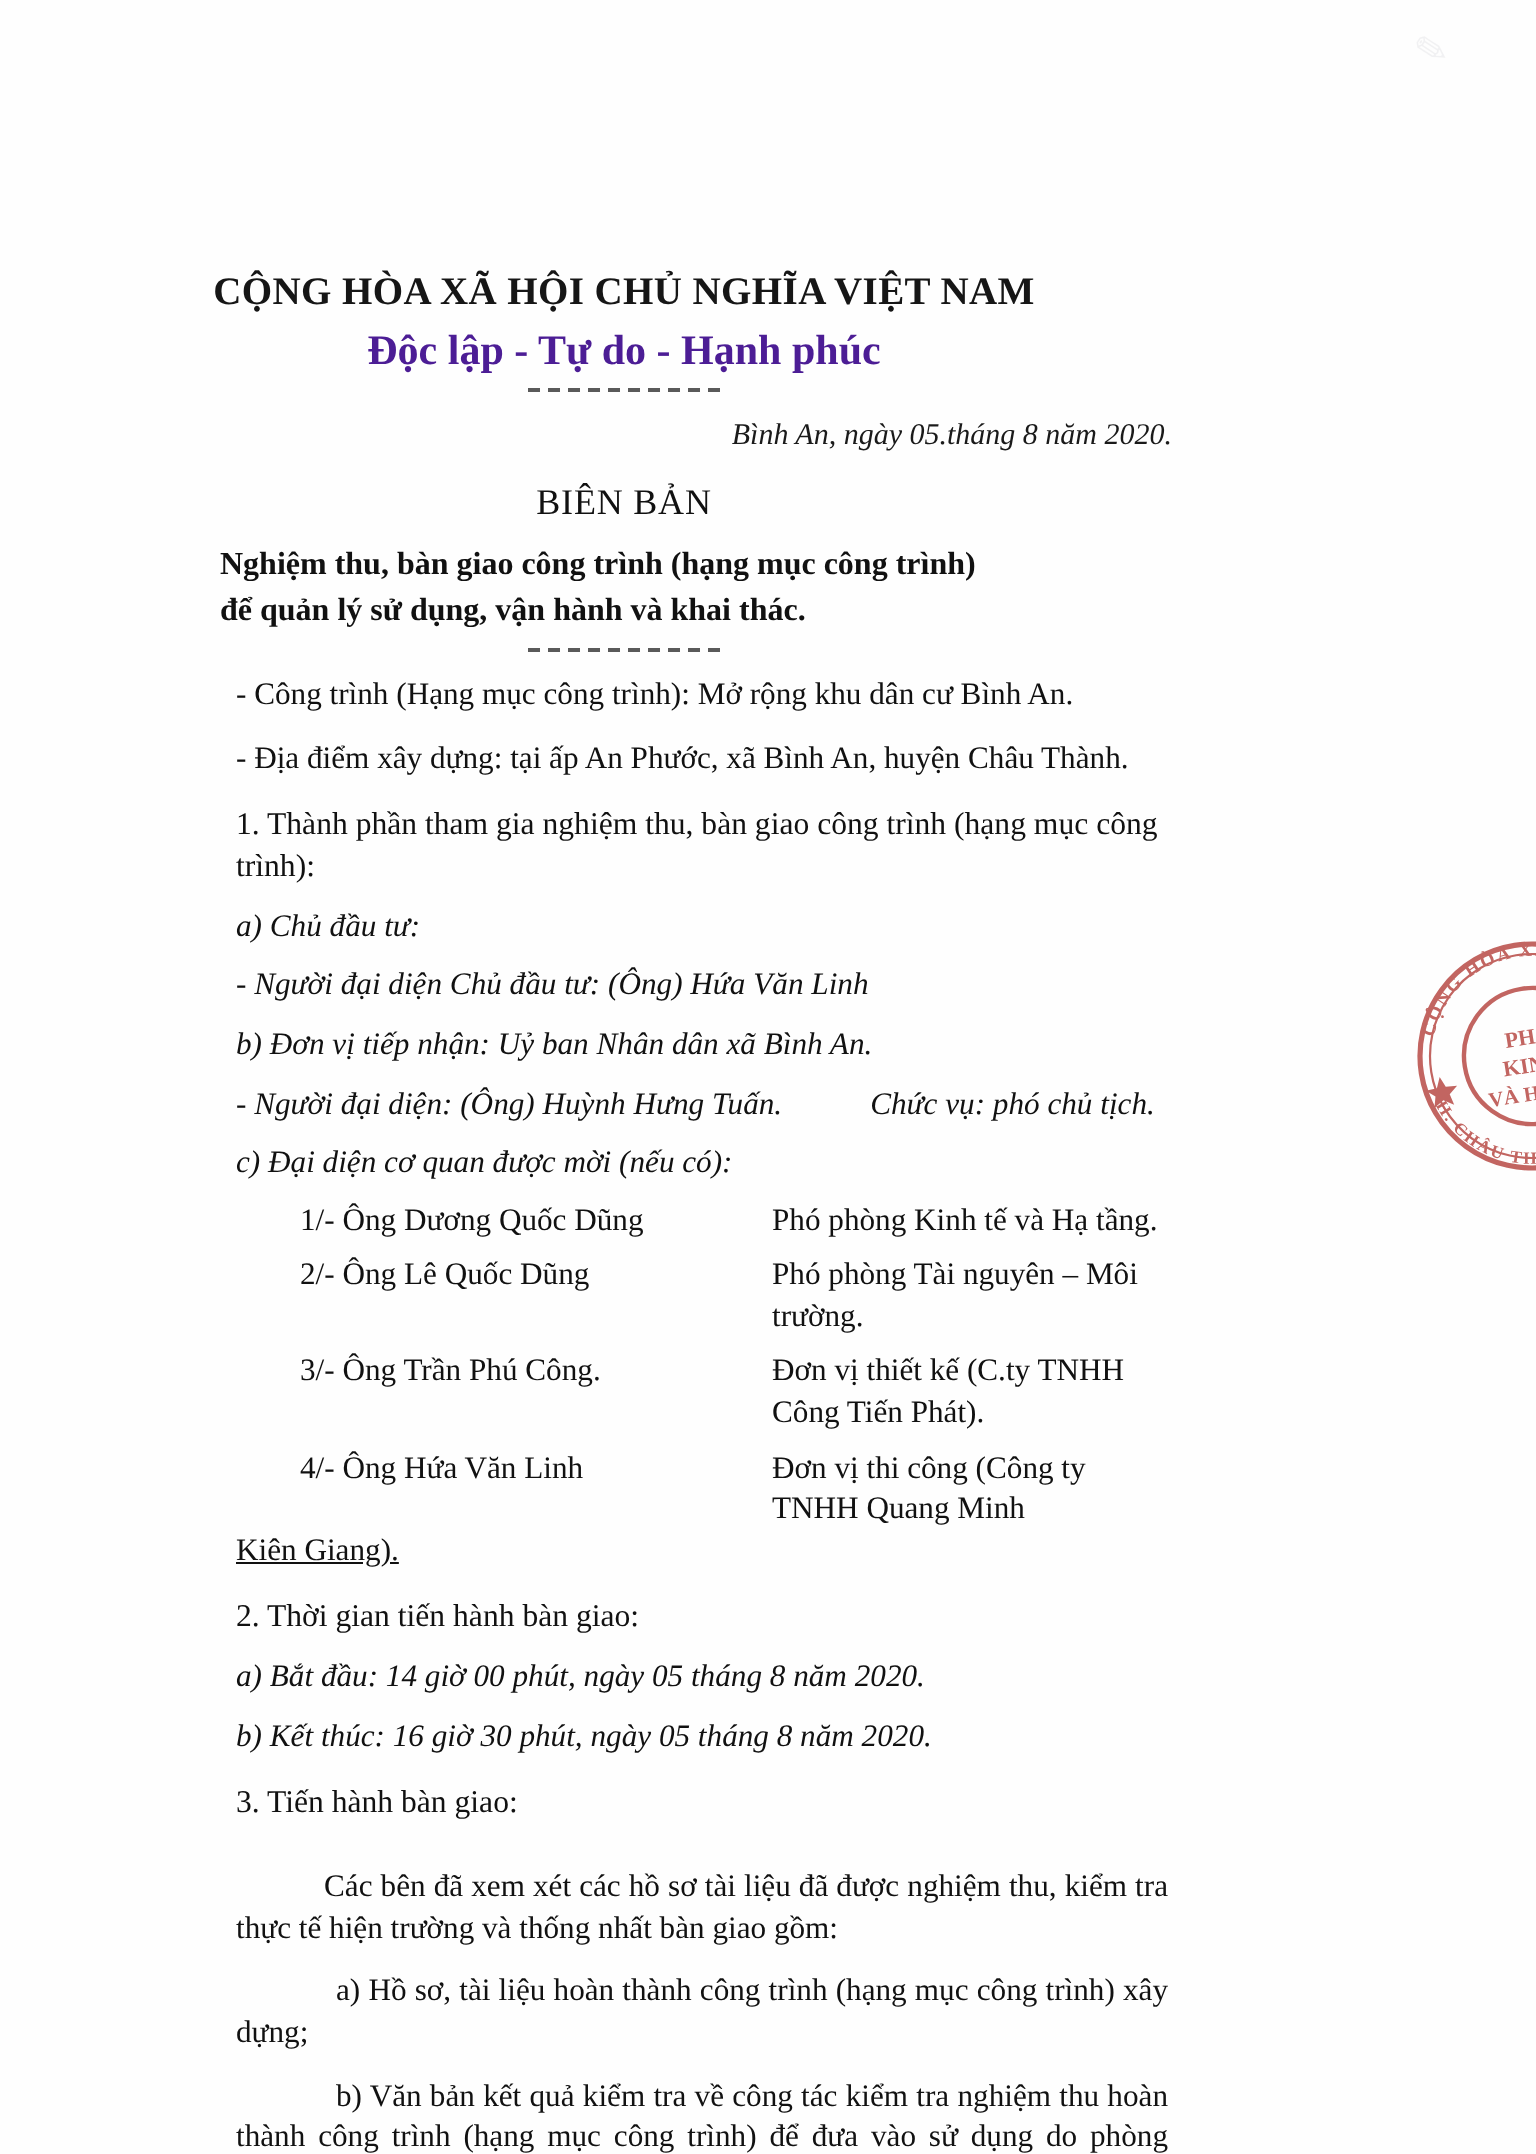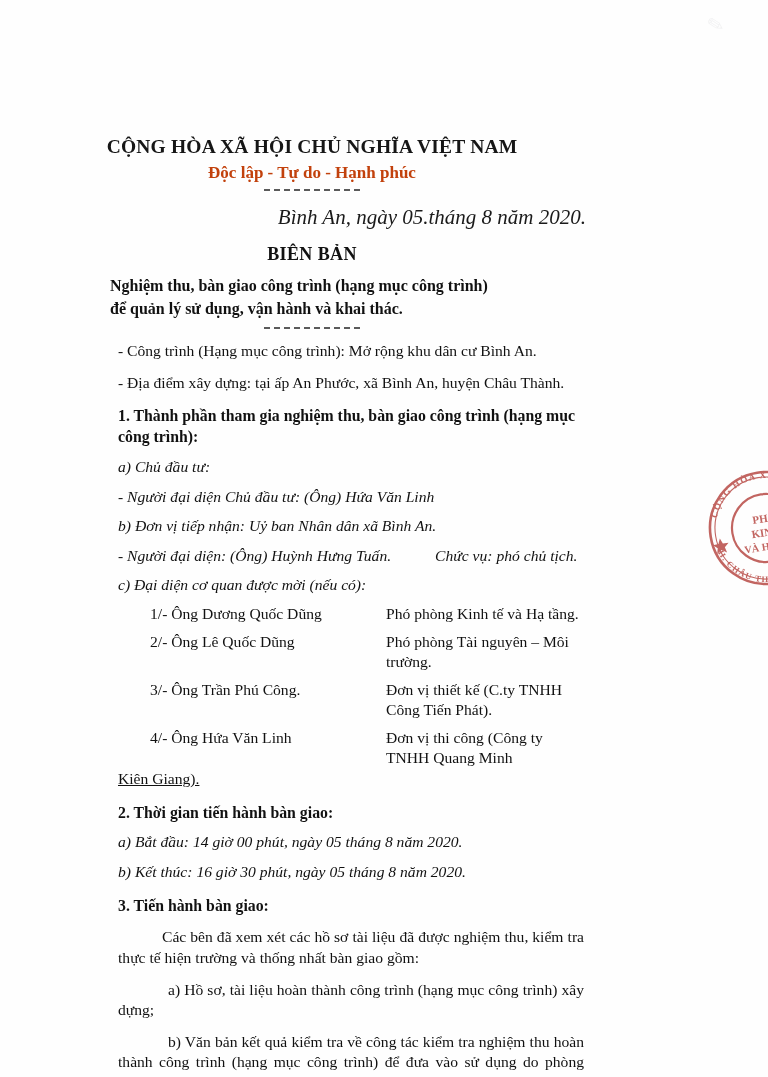--- a/index.html
+++ b/index.html
@@ -53,52 +53,52 @@
     margin-top: 136px;
   }
   .nat-title {
     font-size: 19.5px;
     font-weight: bold;
     letter-spacing: 0.2px;
     line-height: 1.15;
     color: #161616;
   }
   .nat-motto {
-    font-size: 17px;
+    font-size: 21px;
     font-weight: bold;
     margin-top: 5px;
     line-height: 1.2;
-    color: #c2410c;
+    color: #4c1d95;
   }
   .dash-sep {
     margin: 5px auto 0;
     width: 108px;
     height: 0;
     border-top: 2px dashed #4a4a4a;
   }
   .dash-sep.short {
     width: 96px;
     border-top: 2px dashed #5a5a5a;
   }
 
   
   .placedate {
     text-align: right;
     font-style: italic;
-    font-size: 21px;
+    font-size: 15px;
     margin-top: 14px;
     padding-right: 38px;
     color: #1a1a1a;
   }
 
   
   .doc-title {
     text-align: center;
     font-size: 18px;
-    font-weight: bold;
+    font-weight: normal;
     margin-top: 14px;
     letter-spacing: 0.4px;
   }
   .doc-subtitle {
     text-align: left;
     font-size: 16px;
     font-weight: bold;
     margin-top: 9px;
     line-height: 1.45;
     padding: 0 110px;
@@ -120,21 +120,21 @@
   .line {
     margin-top: 11px;
   }
   .line.tight {
     margin-top: 9px;
     font-style: italic;
   }
   .b { font-weight: normal; }
 
   .section-head {
-    font-weight: bold;
+    font-weight: normal;
     margin-top: 13px;
     font-size: 15.8px;
   }
 
   
   .rep-list {
     margin-top: 8px;
   }
   .rep-row {
     display: flex;
@@ -156,21 +156,21 @@
   }
 
   .role-inline {
     display: inline-block;
     margin-left: 44px;
     text-align: right;
   }
 
   
   .para {
-    margin-top: 11px;
+    margin-top: 21px;
     text-indent: 44px;
     text-align: justify;
   }
   .para-sub {
     margin-top: 11px;
     text-indent: 50px;
     text-align: justify;
   }
 
   

